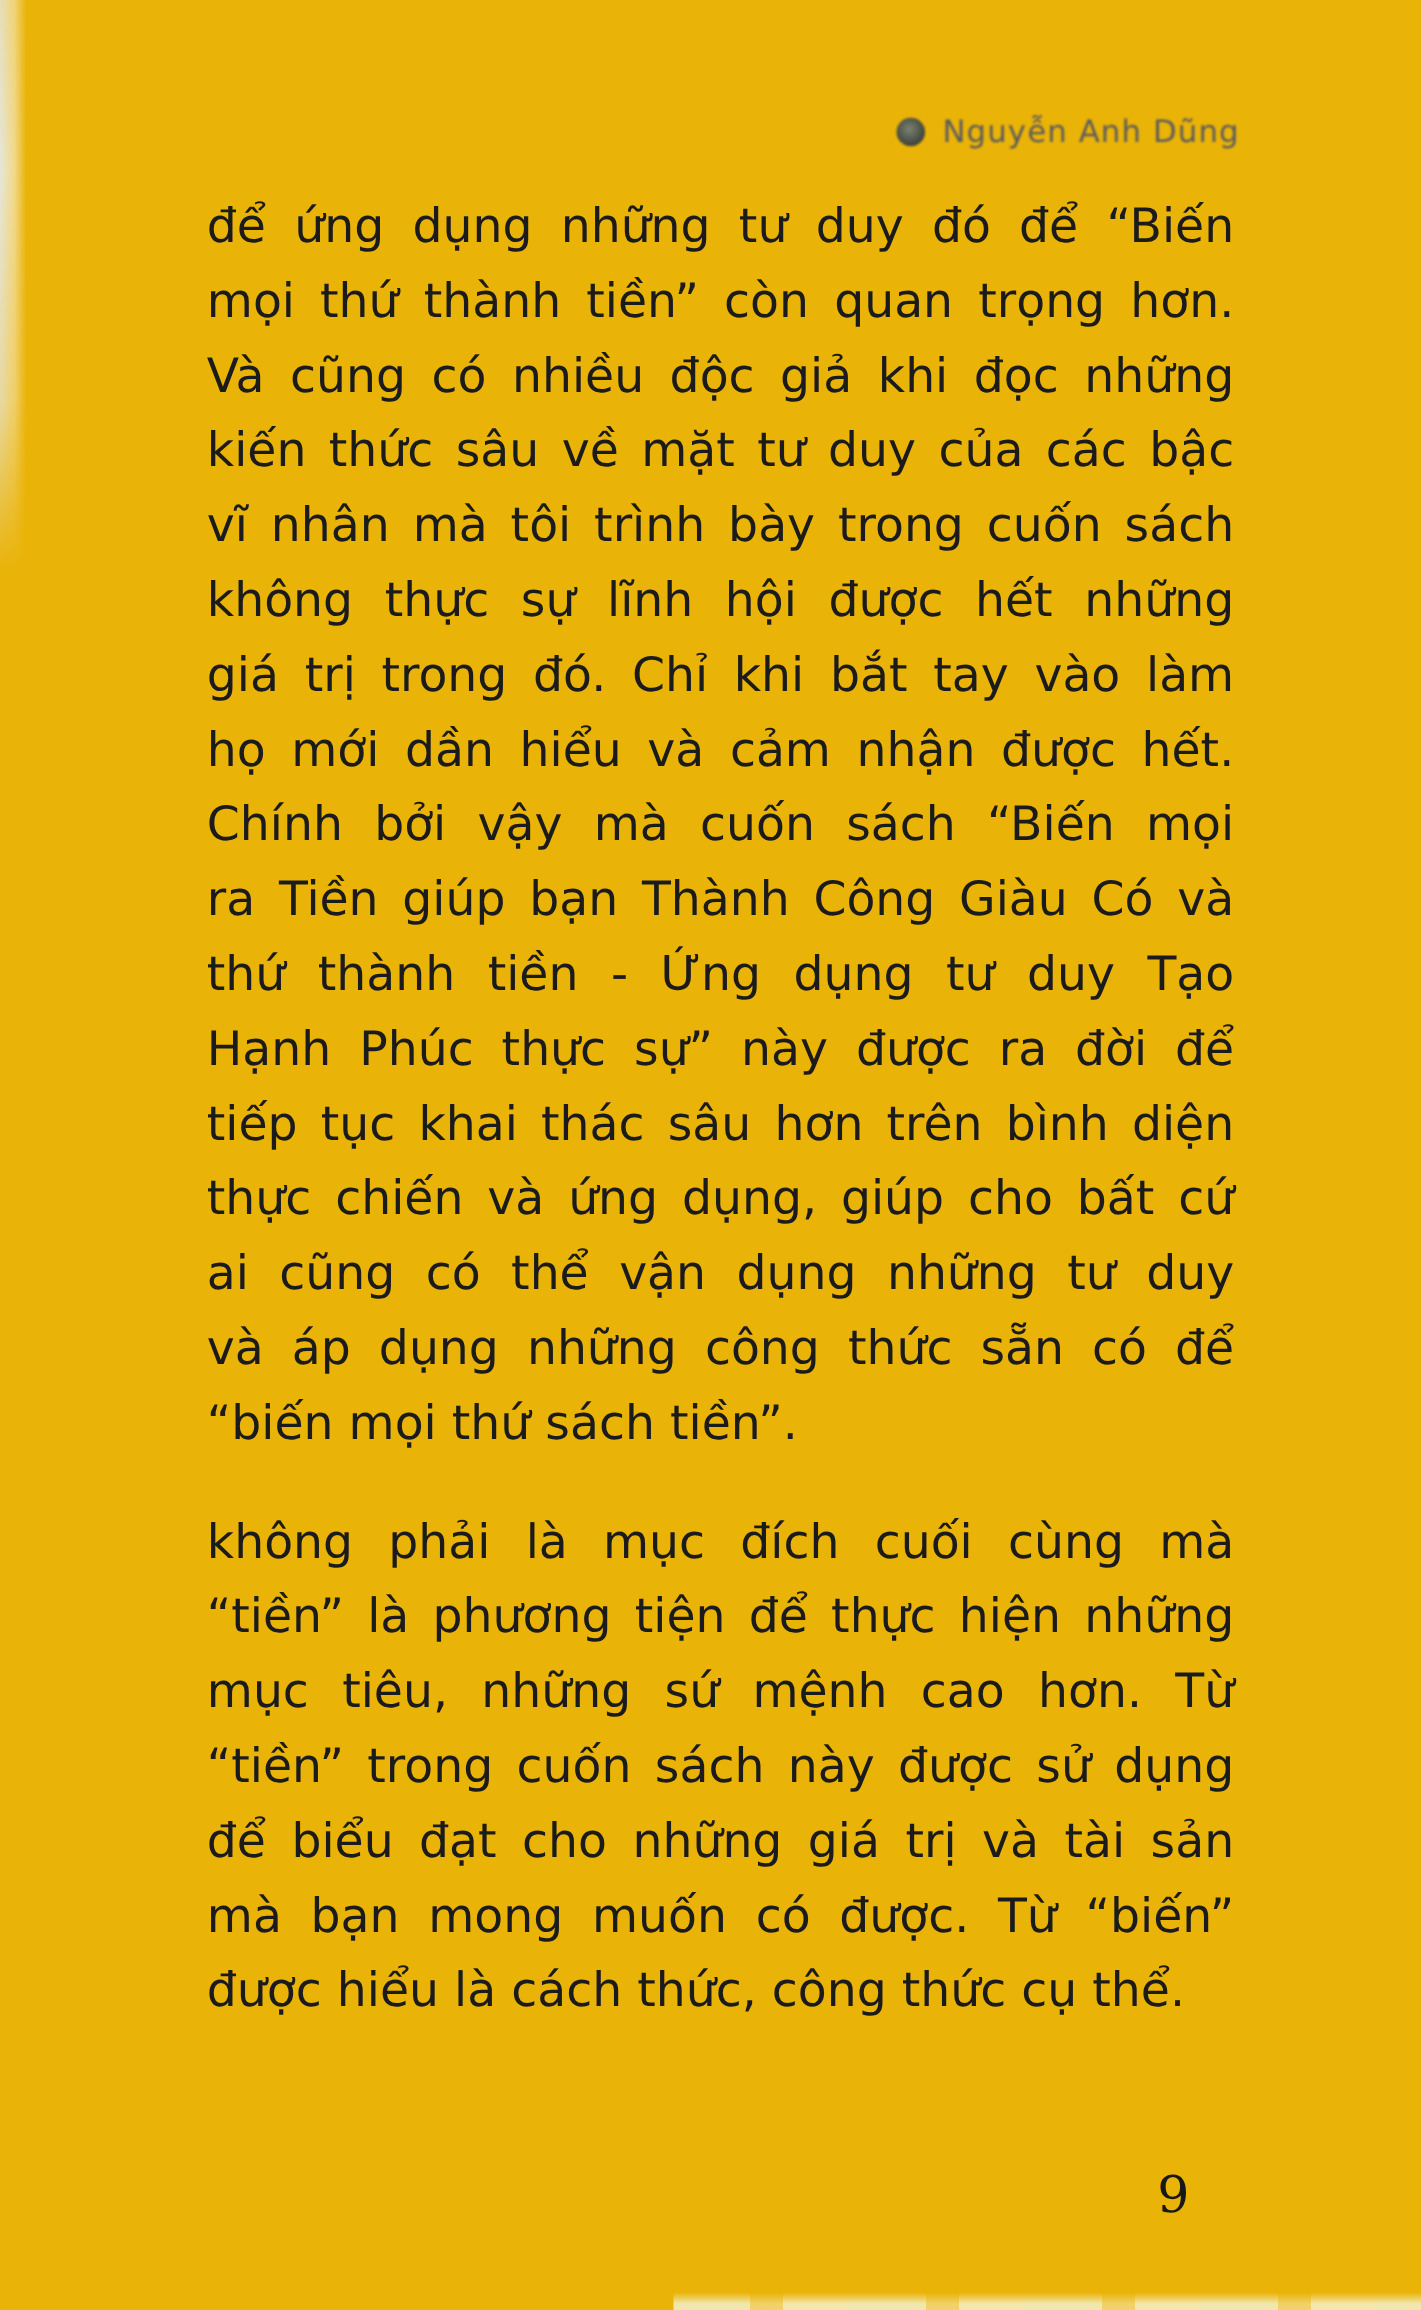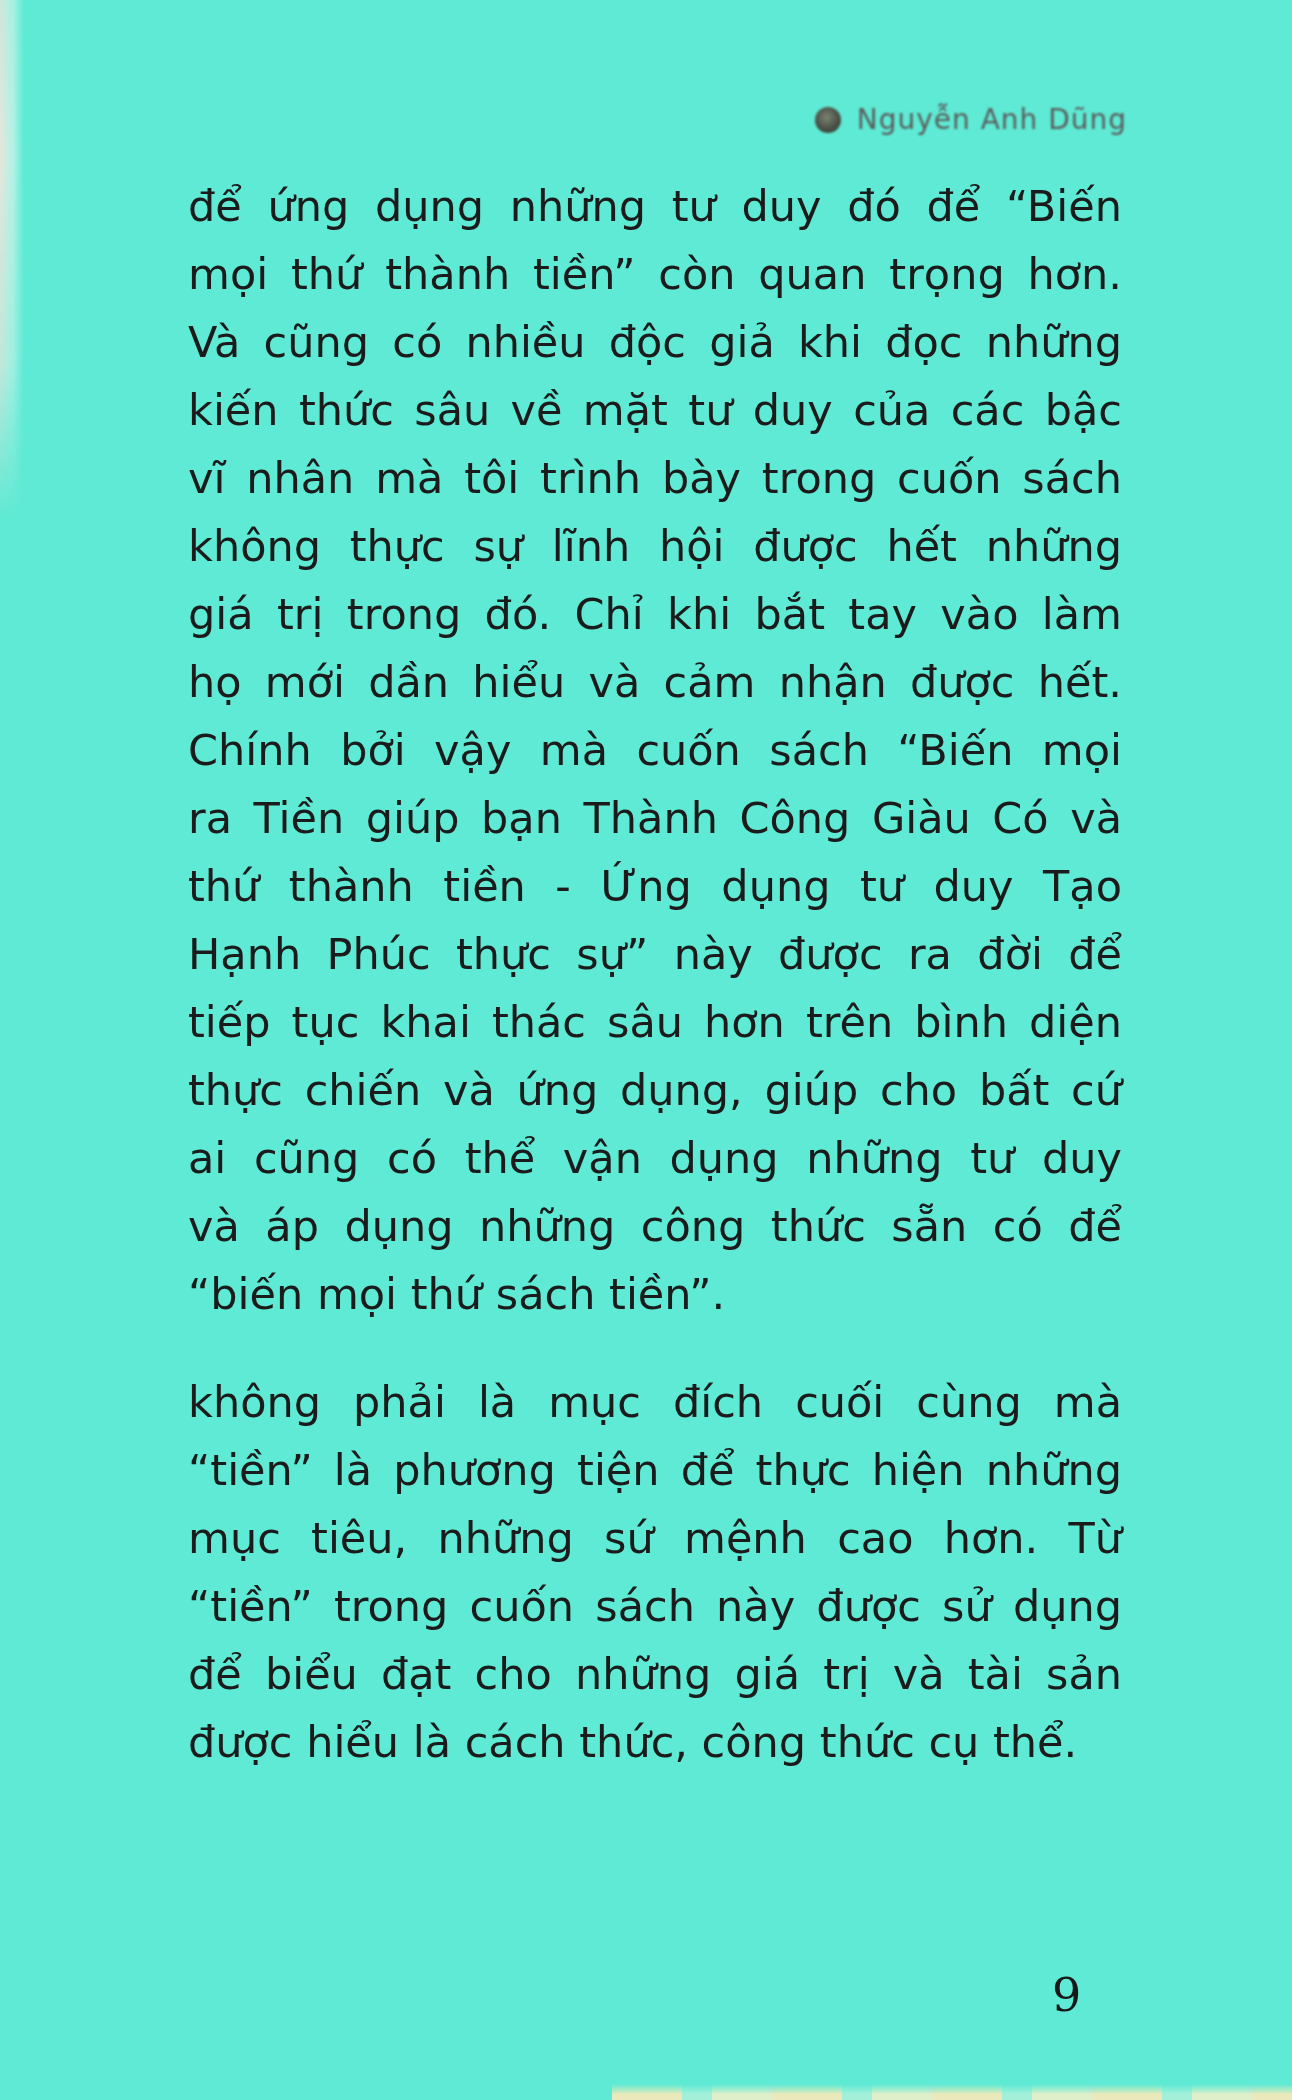--- a/index.html
+++ b/index.html
@@ -1,21 +1,21 @@
 <!DOCTYPE html>
 <html lang="vi"><head>
 <meta charset="utf-8">
 <style>
   html, body { margin: 0; padding: 0; background: #e9e9e9; }
   .page {
     position: relative;
     width: 1292px;
     height: 2100px;
     margin: 0 auto;
-    background: #5eead4;
+    background: #eab308;
     overflow: hidden;
     font-family: "DejaVu Sans", "Liberation Sans", sans-serif;
   }
 
   
   .header {
     position: absolute;
     top: 103px;
     right: 165px;
     display: flex;
@@ -124,20 +124,21 @@
       <div class="line">ai cũng có thể vận dụng những tư duy</div>
       <div class="line">và áp dụng những công thức sẵn có để</div>
       <div class="line last">“biến mọi thứ sách tiền”.</div>
     </div>
     <div class="para2">
       <div class="line">không phải là mục đích cuối cùng mà</div>
       <div class="line">“tiền” là phương tiện để thực hiện những</div>
       <div class="line">mục tiêu, những sứ mệnh cao hơn. Từ</div>
       <div class="line">“tiền” trong cuốn sách này được sử dụng</div>
       <div class="line">để biểu đạt cho những giá trị và tài sản</div>
+      <div class="line">mà bạn mong muốn có được. Từ “biến”</div>
       <div class="line last">được hiểu là cách thức, công thức cụ thể.</div>
     </div>
   </div>
 
   <div class="page-number">9</div>
 
   <div class="edge-bottom"></div>
 
 </div>
 

